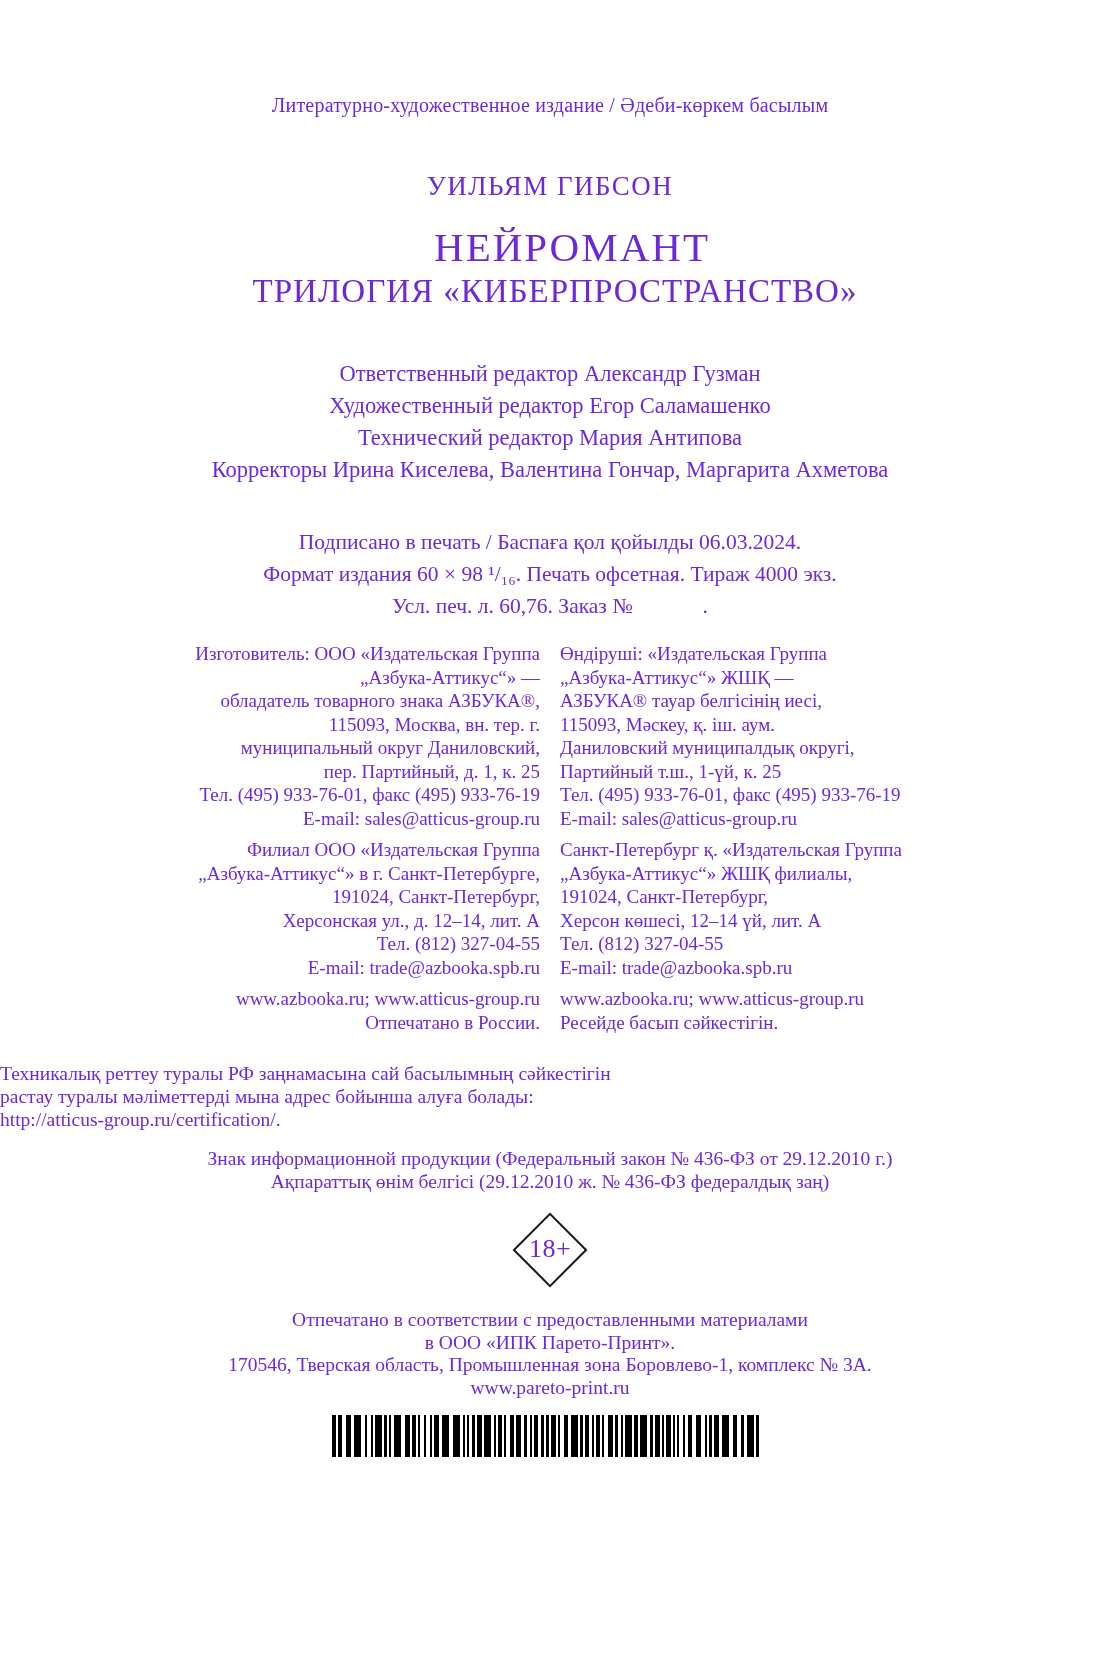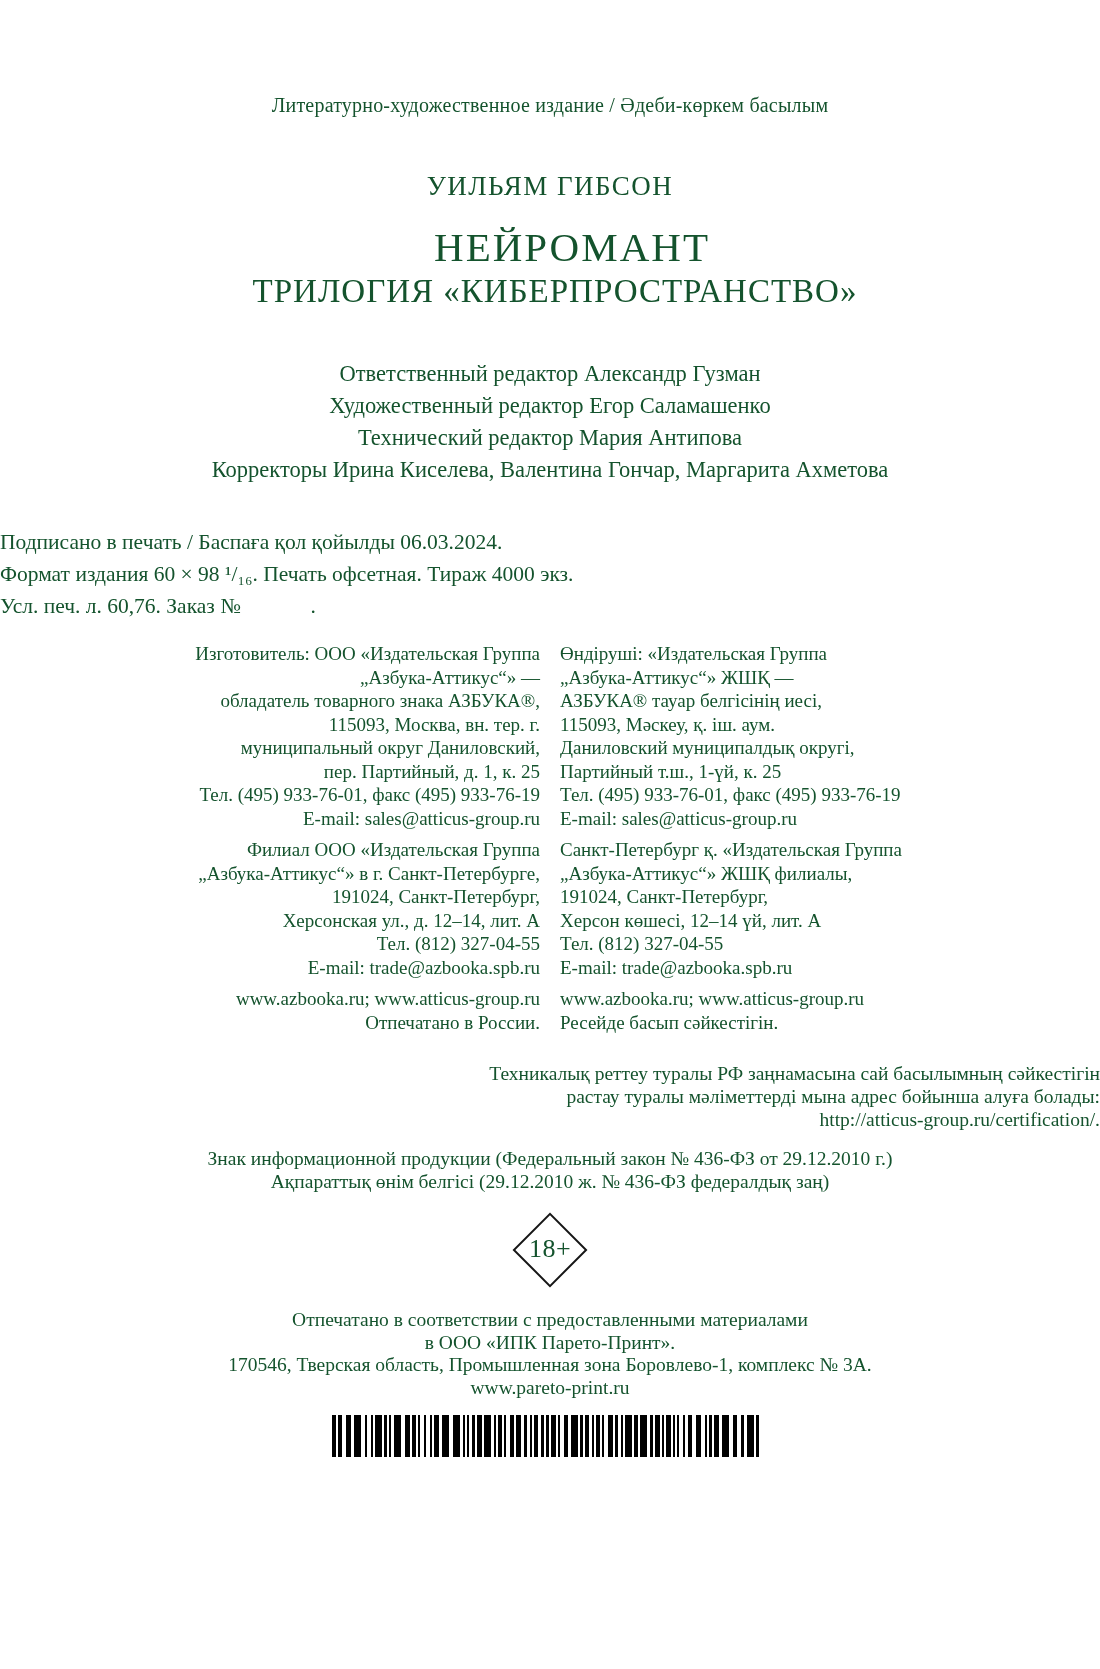--- a/index.html
+++ b/index.html
@@ -1,32 +1,32 @@
 <!DOCTYPE html>
 <html lang="ru"><head>
 <meta charset="utf-8">
 <style>
   * { margin:0; padding:0; box-sizing:border-box; }
   body { background:#e8e8e8; font-family:"Liberation Serif","DejaVu Serif",serif; }
   .page {
     width:1100px; height:1669px; margin:0 auto; background:#ffffff;
-    color:#14532d; overflow:hidden;
+    color:#6d28d9; overflow:hidden;
   }
   .header-line { padding-top:92px; font-size:20px; line-height:26px; text-align:center; letter-spacing:.2px; }
   .author { margin-top:52px; font-size:27px; line-height:32px; text-align:center; letter-spacing:1.5px; font-weight:400; }
   .title { margin-top:22px; font-size:41px; line-height:46px; text-align:center; letter-spacing:2px; font-weight:400;margin-left:44px; }
   .subtitle { margin-top:2px; font-size:33px; line-height:38px; text-align:center; letter-spacing:1px; font-weight:400;padding-left:10px; }
   .staff { margin-top:48px; font-size:22.5px; line-height:32px; text-align:center; }
-  .printinfo { margin-top:40px; font-size:21.5px; line-height:32px; }
+  .printinfo { margin-top:40px; font-size:21.5px; line-height:32px; text-align:center; }
   .columns { margin-top:20px; display:flex; justify-content:center; gap:20px; font-size:19px; line-height:23.5px; }
   .col { width:372px; }
   .col-left { text-align:right; }
   .col-right { text-align:left; }
   .col .block { margin-bottom:8px; }
-  .cert { margin-top:20px; font-size:19.5px; line-height:23px; text-align:right; }
+  .cert { margin-top:20px; font-size:19.5px; line-height:23px; text-align:left; }
   .infosign { margin-top:16px; font-size:19.5px; line-height:23px; text-align:center; }
   .diamond-wrap { margin-top:18px; position:relative; height:78px; width:78px; margin-left:auto; margin-right:auto; }
   .diamond {
     position:absolute; left:50%; top:50%; width:53px; height:53px;
     transform:translate(-50%,-50%) rotate(45deg);
     border:2.5px solid #161616; background:#fff;
   }
   .age {
     position:absolute; left:50%; top:50%; transform:translate(-50%,-52%);
     font-size:26px; letter-spacing:.5px;

